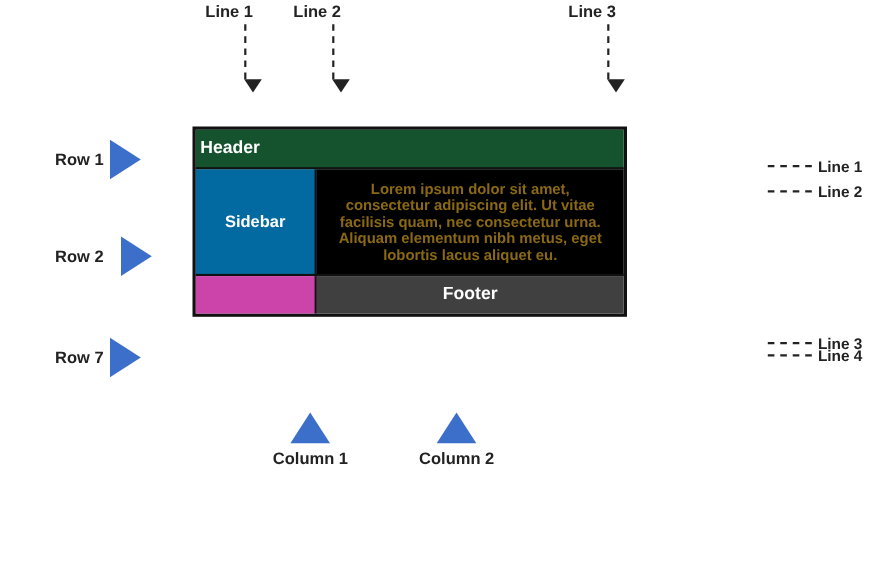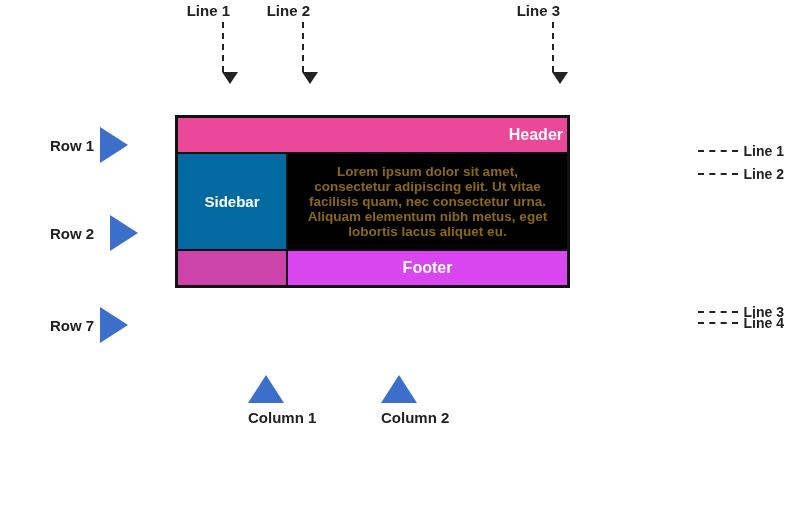--- a/index.html
+++ b/index.html
@@ -81,20 +81,21 @@
       font-weight: bold;
       color: #222;
       white-space: nowrap;
     }
 
     
     .bottom-arrow-group {
       position: absolute;
       display: flex;
       flex-direction: column;
+      align-items: center;
     }
     .blue-arrow-up {
       width: 0;
       height: 0;
       border-left: 18px solid transparent;
       border-right: 18px solid transparent;
       border-bottom: 28px solid #3b6fc9;
     }
     .bottom-label {
       font-size: 15px;
@@ -143,35 +144,35 @@
       display: flex;
     }
     .footer-left {
       background: #cc44aa;
       width: 110px;
       min-width: 110px;
       border-right: 2px solid #111;
       padding: 8px;
     }
     .footer-right {
-      background: #d946ef;
+      background: #404040;
       flex: 1;
       text-align: center;
       font-weight: bold;
       font-size: 16px;
       color: #fff;
       padding: 8px 4px;
       display: flex;
       align-items: center;
       justify-content: center;
     }
     .header-full {
-      background: #ec4899;
+      background: #14532d;
       width: 100%;
-      text-align: right;
+      text-align: left;
       font-weight: bold;
       font-size: 16px;
       color: #fff;
       padding: 8px 4px;
       border-bottom: 2px solid #111;
     }
   </style>
 </head>
 <body>
 

